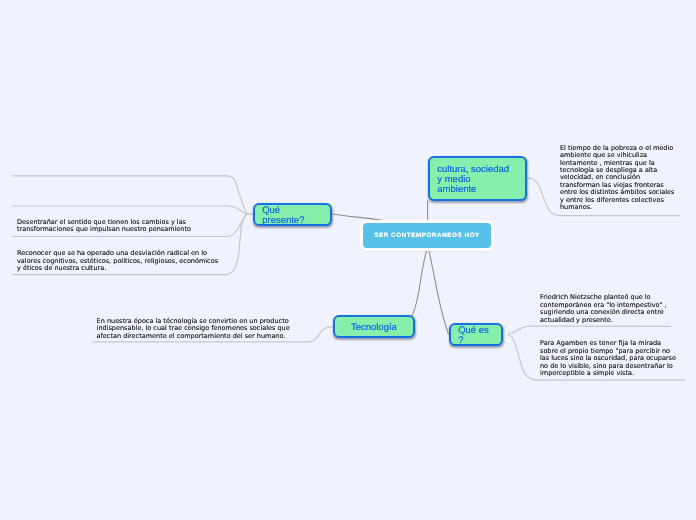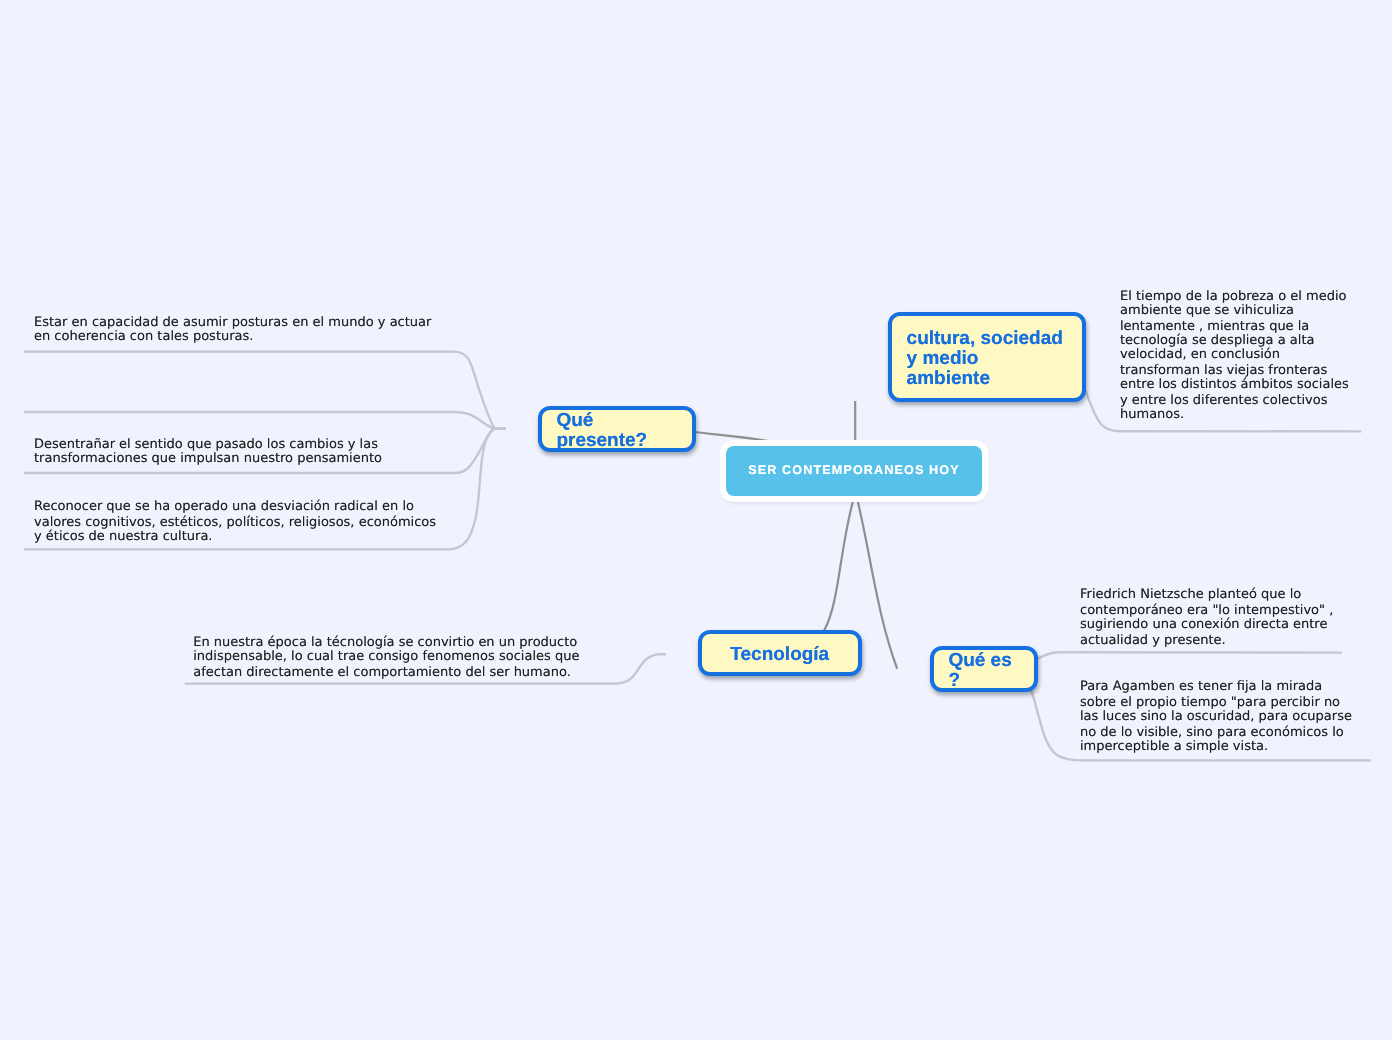--- a/index.html
+++ b/index.html
@@ -6,25 +6,25 @@
   body{width:696px;height:520px;background:#f0f3fd;overflow:hidden;
        font-family:"DejaVu Sans",sans-serif;
        text-rendering:geometricPrecision;-webkit-font-smoothing:antialiased;}
   #stage{position:relative;width:696px;height:520px;}
   svg.links{position:absolute;left:0;top:0;width:696px;height:520px;pointer-events:none;}
   .node{position:absolute;box-sizing:border-box;}
   .root{background:#57c1ea;color:#fff;border-radius:4px;
         font-family:"Liberation Sans",sans-serif;font-weight:bold;font-size:6.3px;
         letter-spacing:.56px;text-shadow:0 0 0.3px rgba(255,255,255,.8);transform:translateZ(0);display:flex;align-items:center;justify-content:center;
         box-shadow:0 0 0 3px #fff, 0 2px 3px rgba(40,60,90,.35);}
-  .topic{background:#fef9c3;border:2px solid #1670e0;border-radius:6px;color:#1670e0;
-         font-family:"Liberation Sans",sans-serif;font-weight:bold;font-size:9.5px;text-shadow:0 0 0.3px rgba(20,110,225,.85);transform:translateZ(0);
+  .topic{background:#86efac;border:2px solid #1670e0;border-radius:6px;color:#1670e0;
+         font-family:"Liberation Sans",sans-serif;font-weight:normal;font-size:9.5px;text-shadow:0 0 0.3px rgba(20,110,225,.85);transform:translateZ(0);
          display:flex;align-items:center;justify-content:center;padding:0 7px;
          box-shadow:0.5px 1.5px 2px rgba(20,30,50,.38);line-height:9.85px;text-align:left;
-         white-space:pre-line;margin-left:16px;}
+         white-space:pre-line;}
   .topic.ml{justify-content:flex-start;padding-top:3.4px;}
   .topic.one{padding-top:3.2px;}
   .leaf{position:absolute;color:#1f1f1f;text-shadow:0 0 0.25px rgba(25,25,25,0.55);transform:translateZ(0);font-size:6.5px;line-height:7.45px;
         white-space:pre-line;}
 </style>
 </head>
 <body>
 
 <div id="stage">
   <svg class="links" viewBox="0 0 696 520">
@@ -61,38 +61,36 @@
   <div class="leaf" style="left:560px;top:144.6px;">El tiempo de la pobreza o el medio
 ambiente que se vihiculiza
 lentamente , mientras que la
 tecnología se despliega a alta
 velocidad, en conclusión
 transforman las viejas fronteras
 entre los distintos ámbitos sociales
 y entre los diferentes colectivos
 humanos.</div>
 
-  <div class="leaf" style="left:17px;top:157.8px;">Estar en capacidad de asumir posturas en el mundo y actuar
-en coherencia con tales posturas.</div>
 
 
-  <div class="leaf" style="left:17px;top:219px;">Desentrañar el sentido que pasado los cambios y las
+  <div class="leaf" style="left:17px;top:219px;">Desentrañar el sentido que tienen los cambios y las
 transformaciones que impulsan nuestro pensamiento</div>
 
   <div class="leaf" style="left:17px;top:250.2px;">Reconocer que se ha operado una desviación radical en lo
 valores cognitivos, estéticos, políticos, religiosos, económicos
 y éticos de nuestra cultura.</div>
 
   <div class="leaf" style="left:96.6px;top:317.6px;">En nuestra época la técnología se convirtio en un producto
 indispensable, lo cual trae consigo fenomenos sociales que
 afectan directamente el comportamiento del ser humano.</div>
 
   <div class="leaf" style="left:540px;top:294.3px;">Friedrich Nietzsche planteó que lo
 contemporáneo era "lo intempestivo" ,
 sugiriendo una conexión directa entre
 actualidad y presente.</div>
 
   <div class="leaf" style="left:540px;top:340.3px;">Para Agamben es tener fija la mirada
 sobre el propio tiempo "para percibir no
 las luces sino la oscuridad, para ocuparse
-no de lo visible, sino para económicos lo
+no de lo visible, sino para desentrañar lo
 imperceptible a simple vista.</div>
 </div>
 
 </body></html>

